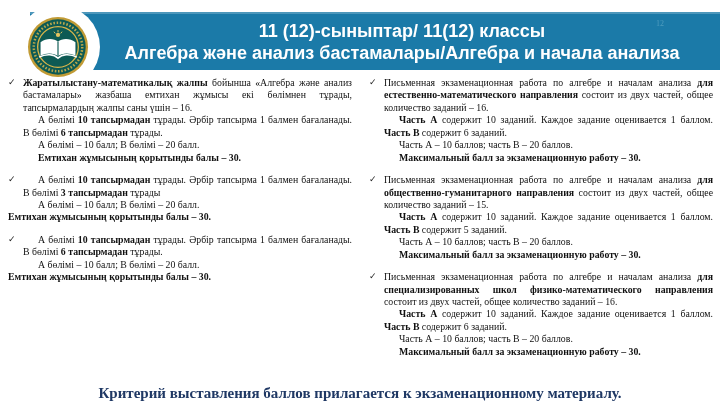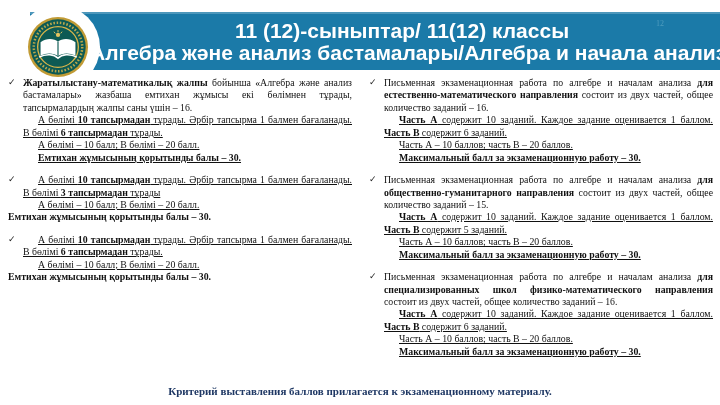--- a/index.html
+++ b/index.html
@@ -13,21 +13,21 @@
     position:absolute; left:30px; top:12px; right:0; height:56px;
     background:var(--banner,#1b7aa8);
     border-top:2px solid rgba(255,255,255,.22);
   }
   .titles{
     position:absolute; left:60px; right:6px; top:0; height:100%;
     display:flex; flex-direction:column; justify-content:center;
     text-align:center; color:var(--banner-text,#fff);
     font-family:"Liberation Sans", sans-serif; font-weight:bold;
   }
-  .title-line{ font-size:21px; line-height:22px; white-space:nowrap; }
+  .title-line{ font-size:18px; line-height:22px; white-space:nowrap; }
   .pagenum{
     position:absolute; top:5px; left:626px; font-size:8px;
     color:#4e9cbe; font-family:Liberation Serif, serif;
   }
   .logo-blob{
     position:absolute; left:16px; top:5px; width:84px; height:84px;
     background:#fff; border-radius:50%;
   }
   .logo{ position:absolute; left:27px; top:16px; width:62px; height:62px; }
   
@@ -36,27 +36,27 @@
     display:flex; gap:17px;
     font-size:9.8px; line-height:1.27; color:var(--body-text,#111);
   }
   .col{ flex:1; min-width:0; }
   .block{ position:relative; padding-left:15px; margin-bottom:10px; }
   .bullet{
     position:absolute; left:0; top:0; font-size:9px;
     font-family:"DejaVu Sans", sans-serif; color:#222;
   }
   .para{ margin:0; text-align:justify; }
-  .para.indent{ text-indent:15px;text-decoration:underline; }
+  .para.indent{ text-indent:15px; }
   .para.outdent{ margin-left:-15px; }
   .b{ font-weight:bold; }
   
   .footer{
     position:absolute; left:0; right:0; top:385px; text-align:center;
-    font-weight:bold; font-size:11px; color:var(--footer-text,#1f3864);
+    font-weight:bold; font-size:15px; color:var(--footer-text,#1f3864);
   }
 </style>
 </head>
 <body>
 
 <div class="slide">
 
   <div class="banner">
     <div class="titles">
       <div class="title-line">11 (12)-сыныптар/ 11(12) классы</div>

